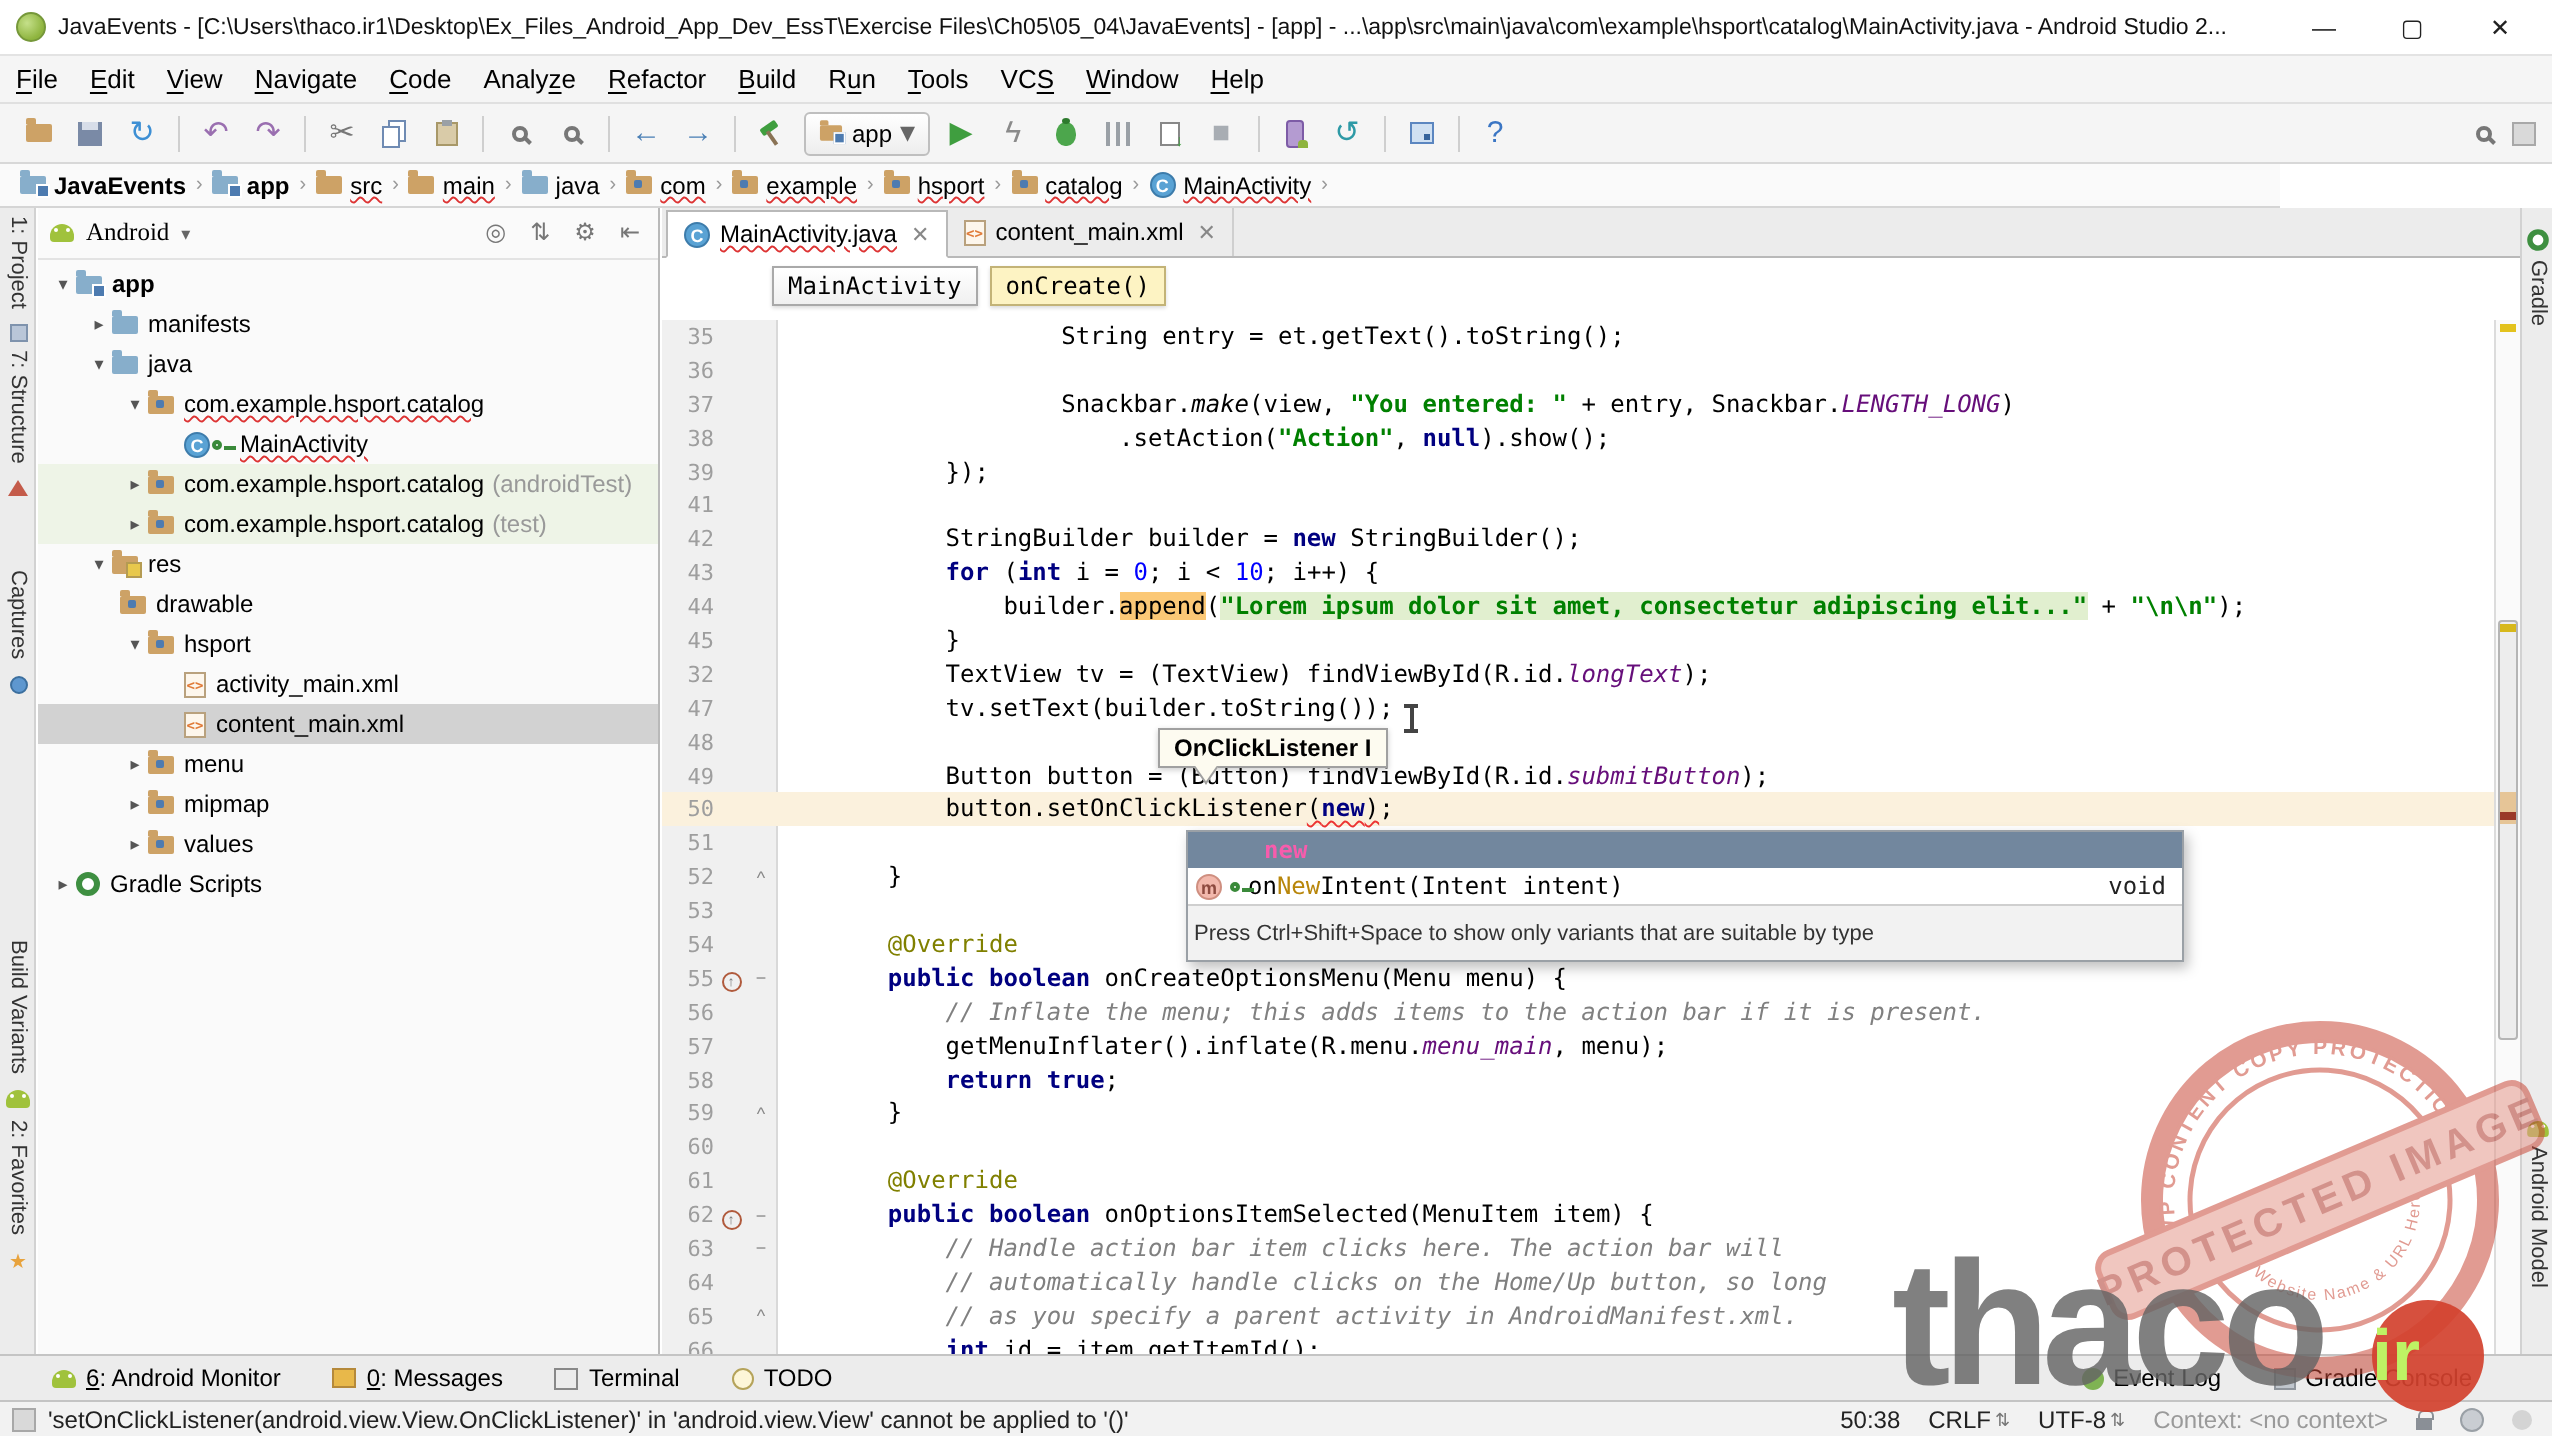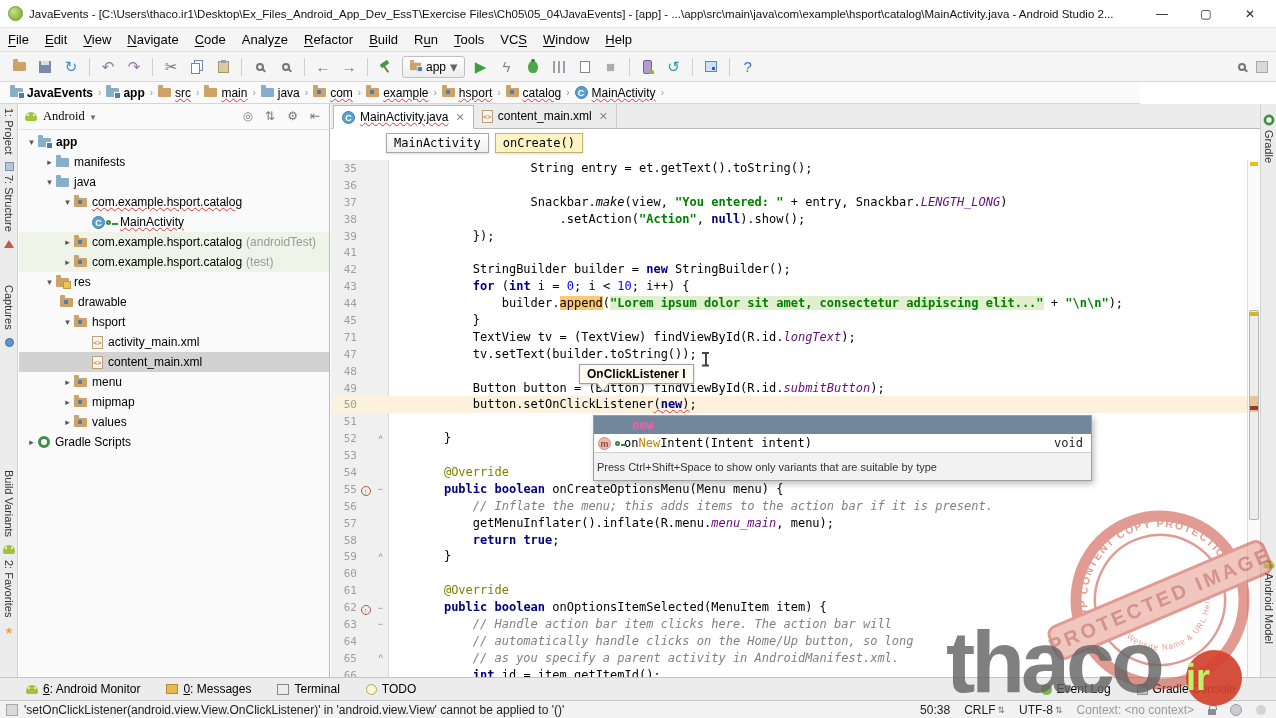--- a/index.html
+++ b/index.html
@@ -631,21 +631,21 @@
             <div class="cl">
               <span class="g">
                 <span class="ln">45</span>
                 <span class="ovslot"></span>
                 <span class="fdslot"></span>
               </span>
               <span class="t"><span class="seg-t">        }</span></span>
             </div>
             <div class="cl">
               <span class="g">
-                <span class="ln">71</span>
+                <span class="ln">32</span>
                 <span class="ovslot"></span>
                 <span class="fdslot"></span>
               </span>
               <span class="t"><span class="seg-t">        TextView tv = (TextView) findViewById(R.id.</span><span class="seg-f">longText</span><span class="seg-t">);</span></span>
             </div>
             <div class="cl">
               <span class="g">
                 <span class="ln">47</span>
                 <span class="ovslot"></span>
                 <span class="fdslot"></span>

